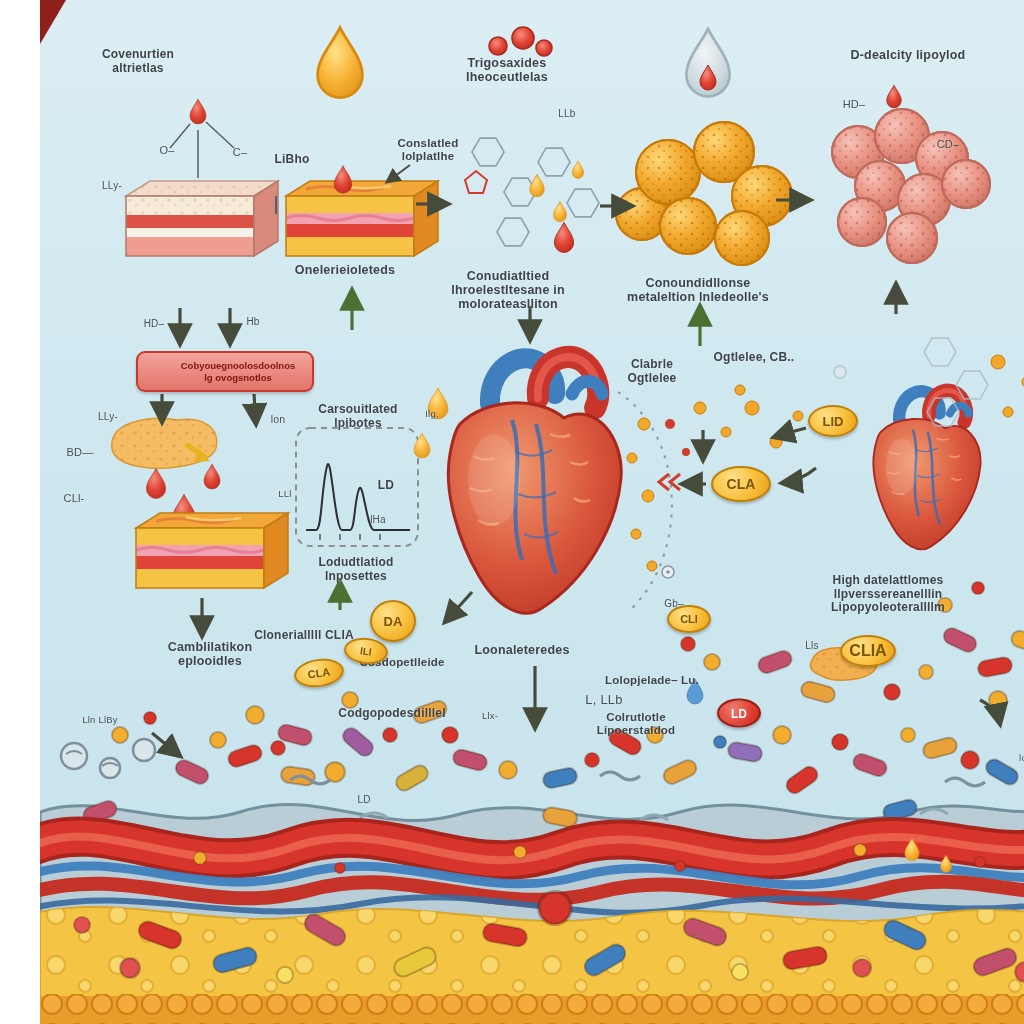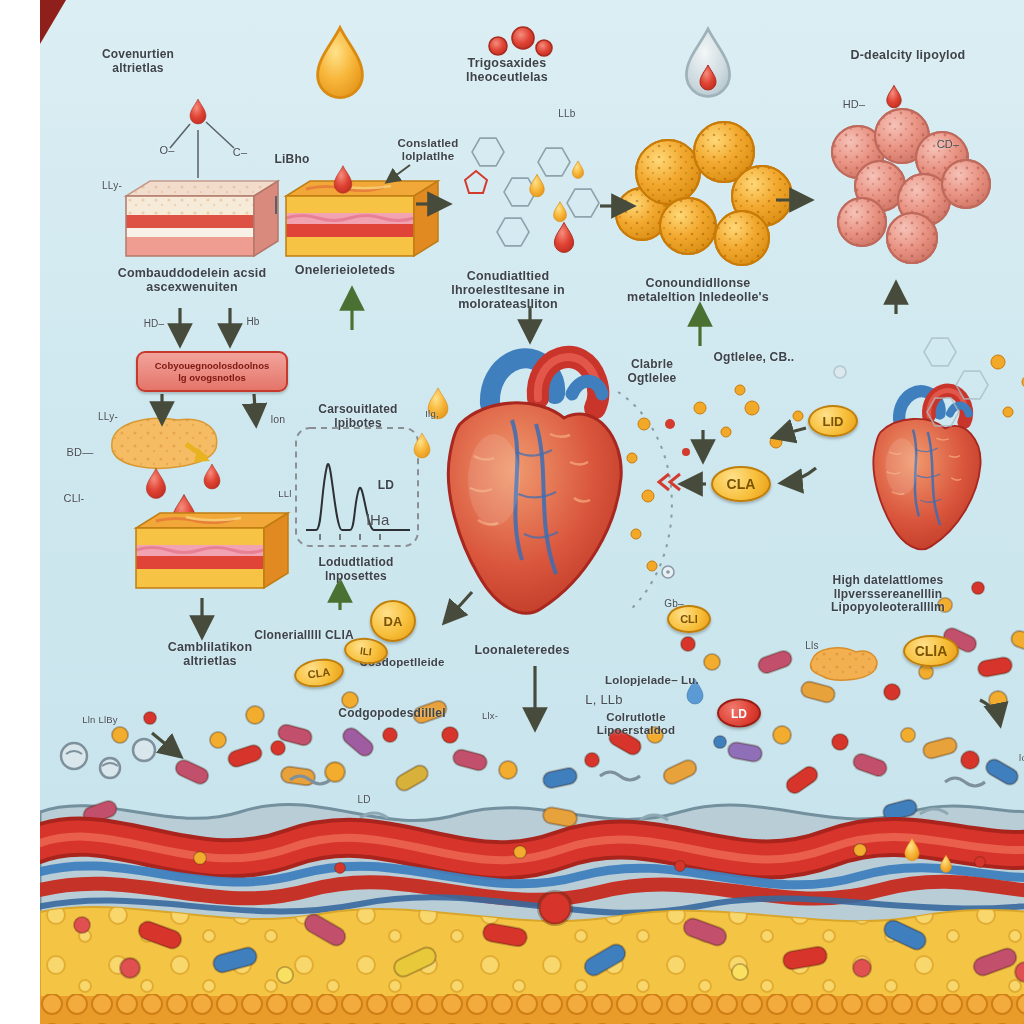--- a/index.html
+++ b/index.html
@@ -13,21 +13,21 @@
   .tiny{font-weight:400;color:#474d54}
   .oval{position:absolute;display:flex;align-items:center;justify-content:center;
     border-radius:50%;font-weight:bold;color:#7a5200;
     background:radial-gradient(circle at 35% 30%,#ffe08a,#f7bf3a 55%,#e99c16);
     border:2px solid #bf7f0c;box-shadow:0 2px 3px rgba(0,0,0,.25);}
   .oval.red{background:radial-gradient(circle at 35% 30%,#f07a6e,#df3f33 60%,#c22a1e);
     border-color:#991f16;color:#fff;}
   .badge{position:absolute;display:flex;flex-direction:column;align-items:center;justify-content:center;
     border-radius:9px;background:linear-gradient(180deg,#f2a39b,#e4756a);
     border:2px solid #c63a2e;color:#7d1812;font-weight:bold;font-size:9.5px;
-    line-height:1.2;text-align:center;box-shadow:0 2px 3px rgba(0,0,0,.2);}
+    line-height:1.2;text-align:center;box-shadow:0 2px 3px rgba(0,0,0,.2);padding-left:26px;}
 </style>
 </head>
 <body>
 
 <div id="stage">
 
 <svg class="art" width="1024" height="1024" viewBox="0 0 1024 1024">
 <defs>
   <radialGradient id="gHeart" cx="38%" cy="32%" r="85%">
     <stop offset="0" stop-color="#f09a6e"></stop>
@@ -385,44 +385,43 @@
 </g>
 <g stroke="#d23b2e" stroke-width="3" fill="none">
   <path d="M640,474 L630,482 L640,490 M629,474 L619,482 L629,490"></path>
 </g>
 </svg>
 
 <div class="lbl" style="left:98px;top:62px;width:106px;font-size:12px">Covenurtien altrietlas</div>
 <div class="lbl tiny" style="left:127px;top:150px;font-size:11px">O–</div>
 <div class="lbl tiny" style="left:200px;top:152px;font-size:11px">C–</div>
 <div class="lbl tiny" style="left:72px;top:186px;font-size:10px">LLy-</div>
-<div class="lbl" style="left:152px;top:280px;width:168px;font-size:12.5px">Combauddodelein acsid ascexwenuiten</div>
 <div class="lbl" style="left:252px;top:160px;font-size:12px">LiBho</div>
 <div class="lbl" style="left:305px;top:270px;width:140px;font-size:12.5px">Onelerieioleteds</div>
 <div class="lbl" style="left:388px;top:150px;width:96px;font-size:11.5px">Conslatled lolplatlhe</div>
 <div class="lbl" style="left:467px;top:70px;width:118px;font-size:12.5px">Trigosaxides lheoceutlelas</div>
 <div class="lbl tiny" style="left:527px;top:114px;font-size:10px">LLb</div>
 <div class="lbl" style="left:658px;top:290px;width:168px;font-size:12.5px">Conoundidllonse metaleltion lnledeolle's</div>
 <div class="lbl" style="left:468px;top:290px;width:168px;font-size:12.5px">Conudiatltied lhroelestltesane in molorateaslliton</div>
 <div class="lbl" style="left:868px;top:55px;width:190px;font-size:12.5px">D-dealcity lipoylod</div>
 <div class="lbl tiny" style="left:814px;top:104px;font-size:11px">HD–</div>
 <div class="lbl tiny" style="left:908px;top:144px;font-size:11px">CD–</div>
 <div class="lbl tiny" style="left:114px;top:324px;font-size:10px">HD–</div>
 <div class="lbl tiny" style="left:213px;top:322px;font-size:10px">Hb</div>
 <div class="lbl tiny" style="left:68px;top:417px;font-size:10px">LLy-</div>
 <div class="lbl tiny" style="left:238px;top:420px;font-size:10.5px">lon</div>
 <div class="lbl tiny" style="left:40px;top:452px;font-size:11px">BD—</div>
 <div class="lbl tiny" style="left:34px;top:498px;font-size:11px">CLl-</div>
 <div class="lbl" style="left:318px;top:417px;width:108px;font-size:12px">Carsouitlated lpibotes</div>
 <div class="lbl tiny" style="left:392px;top:414px;font-size:9.5px">Ilg,</div>
 <div class="lbl" style="left:346px;top:486px;font-size:12px">LD</div>
-<div class="lbl tiny" style="left:338px;top:520px;font-size:15px">lHa</div>
+<div class="lbl tiny" style="left:338px;top:520px;font-size:10px">lHa</div>
 <div class="lbl" style="left:316px;top:570px;width:118px;font-size:12px">Lodudtlatiod lnposettes</div>
 <div class="lbl tiny" style="left:245px;top:494px;font-size:9.5px">LLl</div>
-<div class="lbl" style="left:170px;top:654px;width:118px;font-size:12.5px">Camblilatikon altrietlas</div>
+<div class="lbl" style="left:170px;top:654px;width:118px;font-size:12.5px">Camblilatikon eplooidles</div>
 <div class="lbl" style="left:264px;top:636px;width:104px;font-size:12px">Clonerialllll CLlA</div>
 <div class="lbl" style="left:612px;top:372px;width:88px;font-size:12px">Clabrle Ogtlelee</div>
 <div class="lbl" style="left:714px;top:358px;width:88px;font-size:12px">Ogtlelee, CB..</div>
 <div class="lbl" style="left:848px;top:594px;width:148px;font-size:12px">High datelattlomes llpverssereanelllin Lipopyoleoterallllm</div>
 <div class="lbl tiny" style="left:634px;top:604px;font-size:10px">Gb–</div>
 <div class="lbl" style="left:482px;top:650px;width:140px;font-size:12.5px">Loonaleteredes</div>
 <div class="lbl" style="left:362px;top:662px;width:112px;font-size:11.5px">Cosdopetlleide</div>
 <div class="lbl" style="left:352px;top:714px;width:150px;font-size:12px">Codgopodesdilllel</div>
 <div class="lbl" style="left:612px;top:680px;width:118px;font-size:11.5px">Lolopjelade– Lu.</div>
 <div class="lbl" style="left:596px;top:724px;width:104px;font-size:11.5px">Colrutlotle Lipoerstaldod</div>
@@ -434,19 +433,19 @@
 <div class="lbl tiny" style="left:983px;top:758px;font-size:9.5px">lo</div>
 
 <div class="badge" style="left:96px;top:351px;width:148px;height:37px">
   <span>Cobyouegnoolosdoolnos</span>
   <span>lg ovogsnotlos</span>
 </div>
 
 <div class="oval" style="left:793px;top:421px;width:46px;height:28px;font-size:13px;transform:translate(-50%,-50%)">LlD</div>
 <div class="oval" style="left:701px;top:484px;width:56px;height:32px;font-size:14px;transform:translate(-50%,-50%)">CLA</div>
 <div class="oval" style="left:649px;top:619px;width:40px;height:24px;font-size:11px;transform:translate(-50%,-50%)">CLl</div>
-<div class="oval" style="left:891px;top:651px;width:52px;height:28px;font-size:14px;transform:translate(-50%,-50%)">CLlA</div>
+<div class="oval" style="left:828px;top:651px;width:52px;height:28px;font-size:16px;transform:translate(-50%,-50%)">CLlA</div>
 <div class="oval red" style="left:699px;top:713px;width:40px;height:25px;font-size:12px;transform:translate(-50%,-50%)">LD</div>
 <div class="oval" style="left:353px;top:621px;width:42px;height:38px;font-size:13px;transform:translate(-50%,-50%)">DA</div>
 <div class="oval" style="left:279px;top:673px;width:46px;height:24px;font-size:11px;transform:translate(-50%,-50%) rotate(-8deg)">CLA</div>
 <div class="oval" style="left:326px;top:651px;width:40px;height:22px;font-size:10px;transform:translate(-50%,-50%) rotate(6deg)">lLl</div>
 
 </div>
 
 </body></html>

